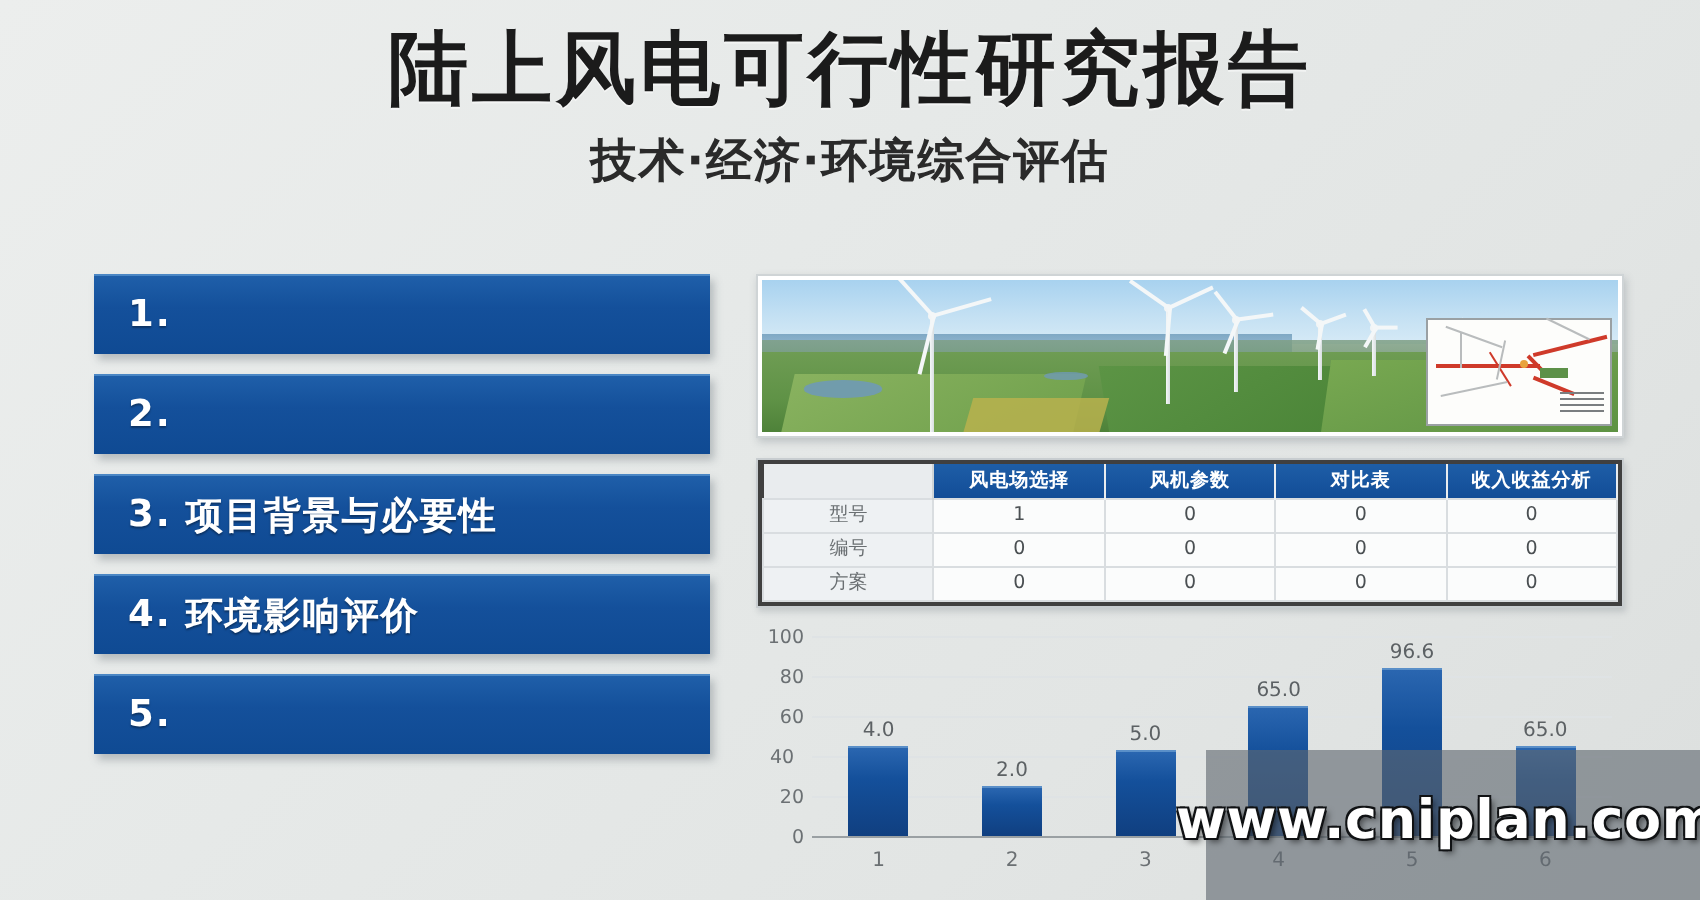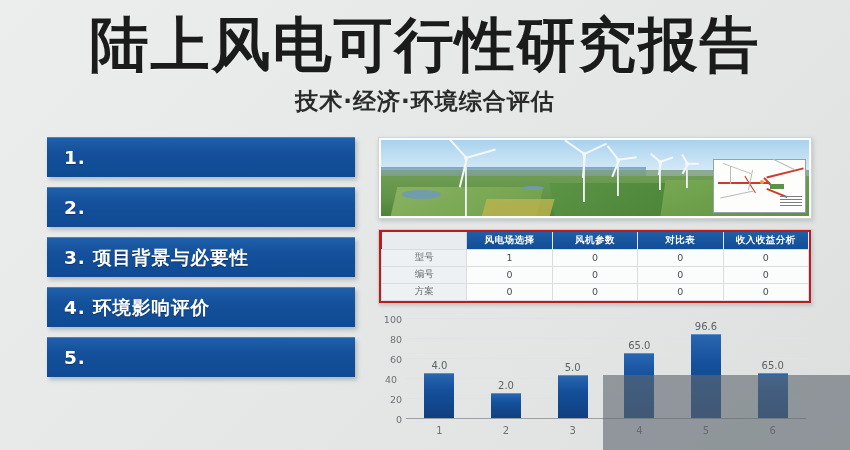--- a/index.html
+++ b/index.html
@@ -7,21 +7,21 @@
   body {
     font-family:"Liberation Sans","DejaVu Sans",sans-serif;
     background:linear-gradient(135deg,#eceeed 0%,#e6e9e8 40%,#e2e5e4 70%,#dcdfde 100%);
     position:relative;
   }
   #stage { position:absolute; inset:0; }
 
   
   .header { position:absolute; left:0; top:14px; width:850px; text-align:center; }
   .main-title {
-    font-size:59px; font-weight:bold; color:#1b1b1b; letter-spacing:2px;
+    font-size:40px; font-weight:bold; color:#1b1b1b; letter-spacing:2px;
     line-height:1.06; font-family:"DejaVu Sans","Liberation Sans",sans-serif;
     text-shadow:0 1px 0 rgba(255,255,255,.5);
   }
   .sub-title {
     margin-top:9px; font-size:23px; font-weight:bold; color:#2a2a2a; letter-spacing:1px;
     font-family:"DejaVu Sans","Liberation Sans",sans-serif;
   }
 
   
   .agenda { position:absolute; left:47px; top:137px; width:308px; }
@@ -80,21 +80,21 @@
     background:#fdfdfb; border:1px solid #9aa0a3;
   }
   .road { position:absolute; background:#cf3a2a; }
   .road-thin { position:absolute; background:#b9bcbd; }
   .map-legend { position:absolute; right:3px; bottom:4px; width:22px; }
   .map-legend i { display:block; height:1px; background:#7a7e80; margin-bottom:2px; }
   .map-dot { position:absolute; width:4px; height:4px; background:#e8a33d; border-radius:50%; }
   .map-green { position:absolute; width:14px; height:5px; background:#5d9148; }
 
   
-  .tbl-wrap { margin-top:10px; width:434px; background:#b91c1c; border:1px solid #c8cdd0;
+  .tbl-wrap { margin-top:10px; width:434px; background:#404040; border:1px solid #c8cdd0;
               box-shadow:1px 2px 3px rgba(90,100,110,.22); padding:2px; }
   table.matrix { width:100%; border-collapse:collapse; table-layout:fixed;
                  font-size:9.5px; font-family:"DejaVu Sans","Liberation Sans",sans-serif; }
   table.matrix th {
     background:linear-gradient(180deg,#1e5ea7 0%,#124d97 100%);
     color:#fff; font-weight:bold; height:17px; letter-spacing:.5px;
     border-right:1px solid #e8ecef; text-align:center;
   }
   table.matrix th.corner { background:#e9ecee; border-right:1px solid #cfd4d6; }
   table.matrix td { height:17px; text-align:center; color:#4a4f52;
@@ -309,14 +309,15 @@
             <div class="bar" style="height: 45%; left: calc(91.6667% - 15px); background: linear-gradient(rgb(42, 102, 176) 0%, rgb(20, 80, 155) 35%, rgb(16, 63, 128) 100%);"></div>
             <div class="bar-val" style="left: 91.6667%; bottom: calc(45% + 3px);">65.0</div>
             <div class="x-label" style="left: calc(91.6667% - 15px);">6</div>
           </div>
       </div>
     </div>
 
   </div>
 
   <div class="wm-band"></div>
+  <div class="wm-text">www.cniplan.com</div>
 
 </div>
 
 </body></html>

